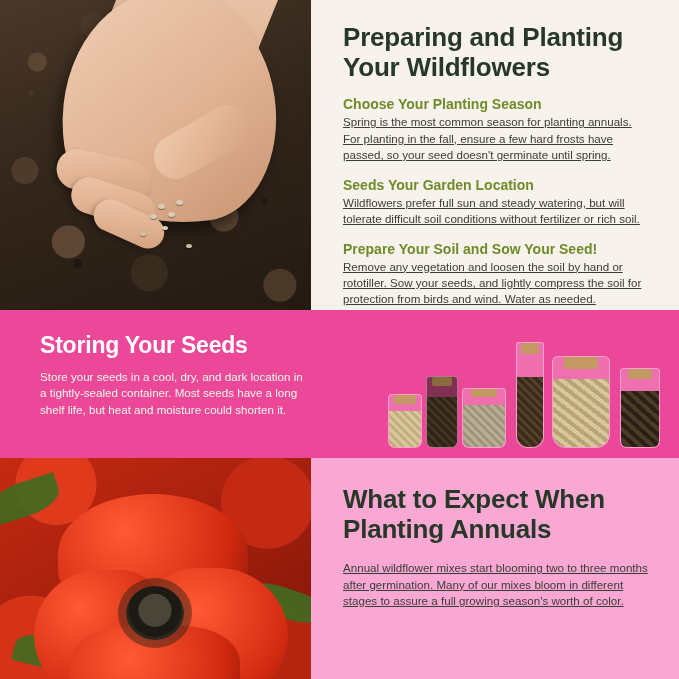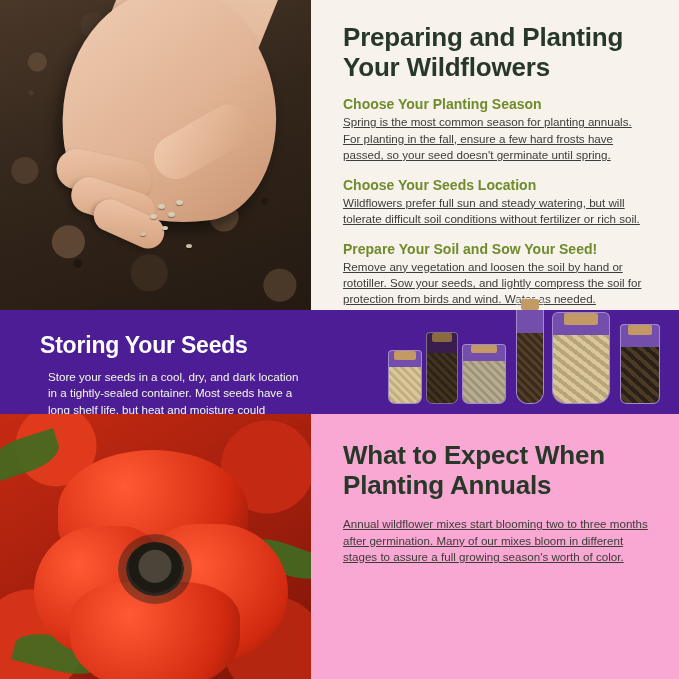--- a/index.html
+++ b/index.html
@@ -139,42 +139,42 @@
     font-size: 11.6px;
     line-height: 1.42;
     color: #3c3c38;
     margin: 0 0 13px 0;
     text-decoration: underline;
   }
 
   
   .sec2 {
     display: flex;
-    height: 104px;
-    background: #4c1d95;
+    height: 148px;
+    background: #ec4899;
     color: #ffffff;
     position: relative;
   }
   .sec2-text {
     width: 330px;
     box-sizing: border-box;
     padding: 22px 18px 10px 40px;
   }
   .h2 {
     font-size: 23px;
     font-weight: bold;
     margin: 0 0 10px 0;
     letter-spacing: -0.2px;
     color: #ffffff;
   }
   .body-light {
     font-size: 11.6px;
     line-height: 1.42;
     color: #f4f7e9;
-    margin: 8px;
+    margin: 0;
   }
   .sec2-img {
     flex: 1;
     position: relative;
   }
   .jar {
     position: absolute;
     bottom: 10px;
     border-radius: 4px 4px 7px 7px;
     background: rgba(255,255,255,0.22);
@@ -303,21 +303,21 @@
       <div class="seed s6"></div>
       <div class="seed s7"></div>
     </div>
 
     <div class="sec1-text">
       <h1 class="h1">Preparing and Planting Your Wildflowers</h1>
 
       <p class="sub">Choose Your Planting Season</p>
       <p class="body">Spring is the most common season for planting annuals. For planting in the fall, ensure a few hard frosts have passed, so your seed doesn't germinate until spring.</p>
 
-      <p class="sub">Choose Your Seeds Location</p>
+      <p class="sub">Seeds Your Garden Location</p>
       <p class="body">Wildflowers prefer full sun and steady watering, but will tolerate difficult soil conditions without fertilizer or rich soil.</p>
 
       <p class="sub">Prepare Your Soil and Sow Your Seed!</p>
       <p class="body">Remove any vegetation and loosen the soil by hand or rototiller. Sow your seeds, and lightly compress the soil for protection from birds and wind. Water as needed.</p>
     </div>
   </div>
 
   <div class="sec2">
     <div class="sec2-text">
       <h2 class="h2">Storing Your Seeds</h2>

